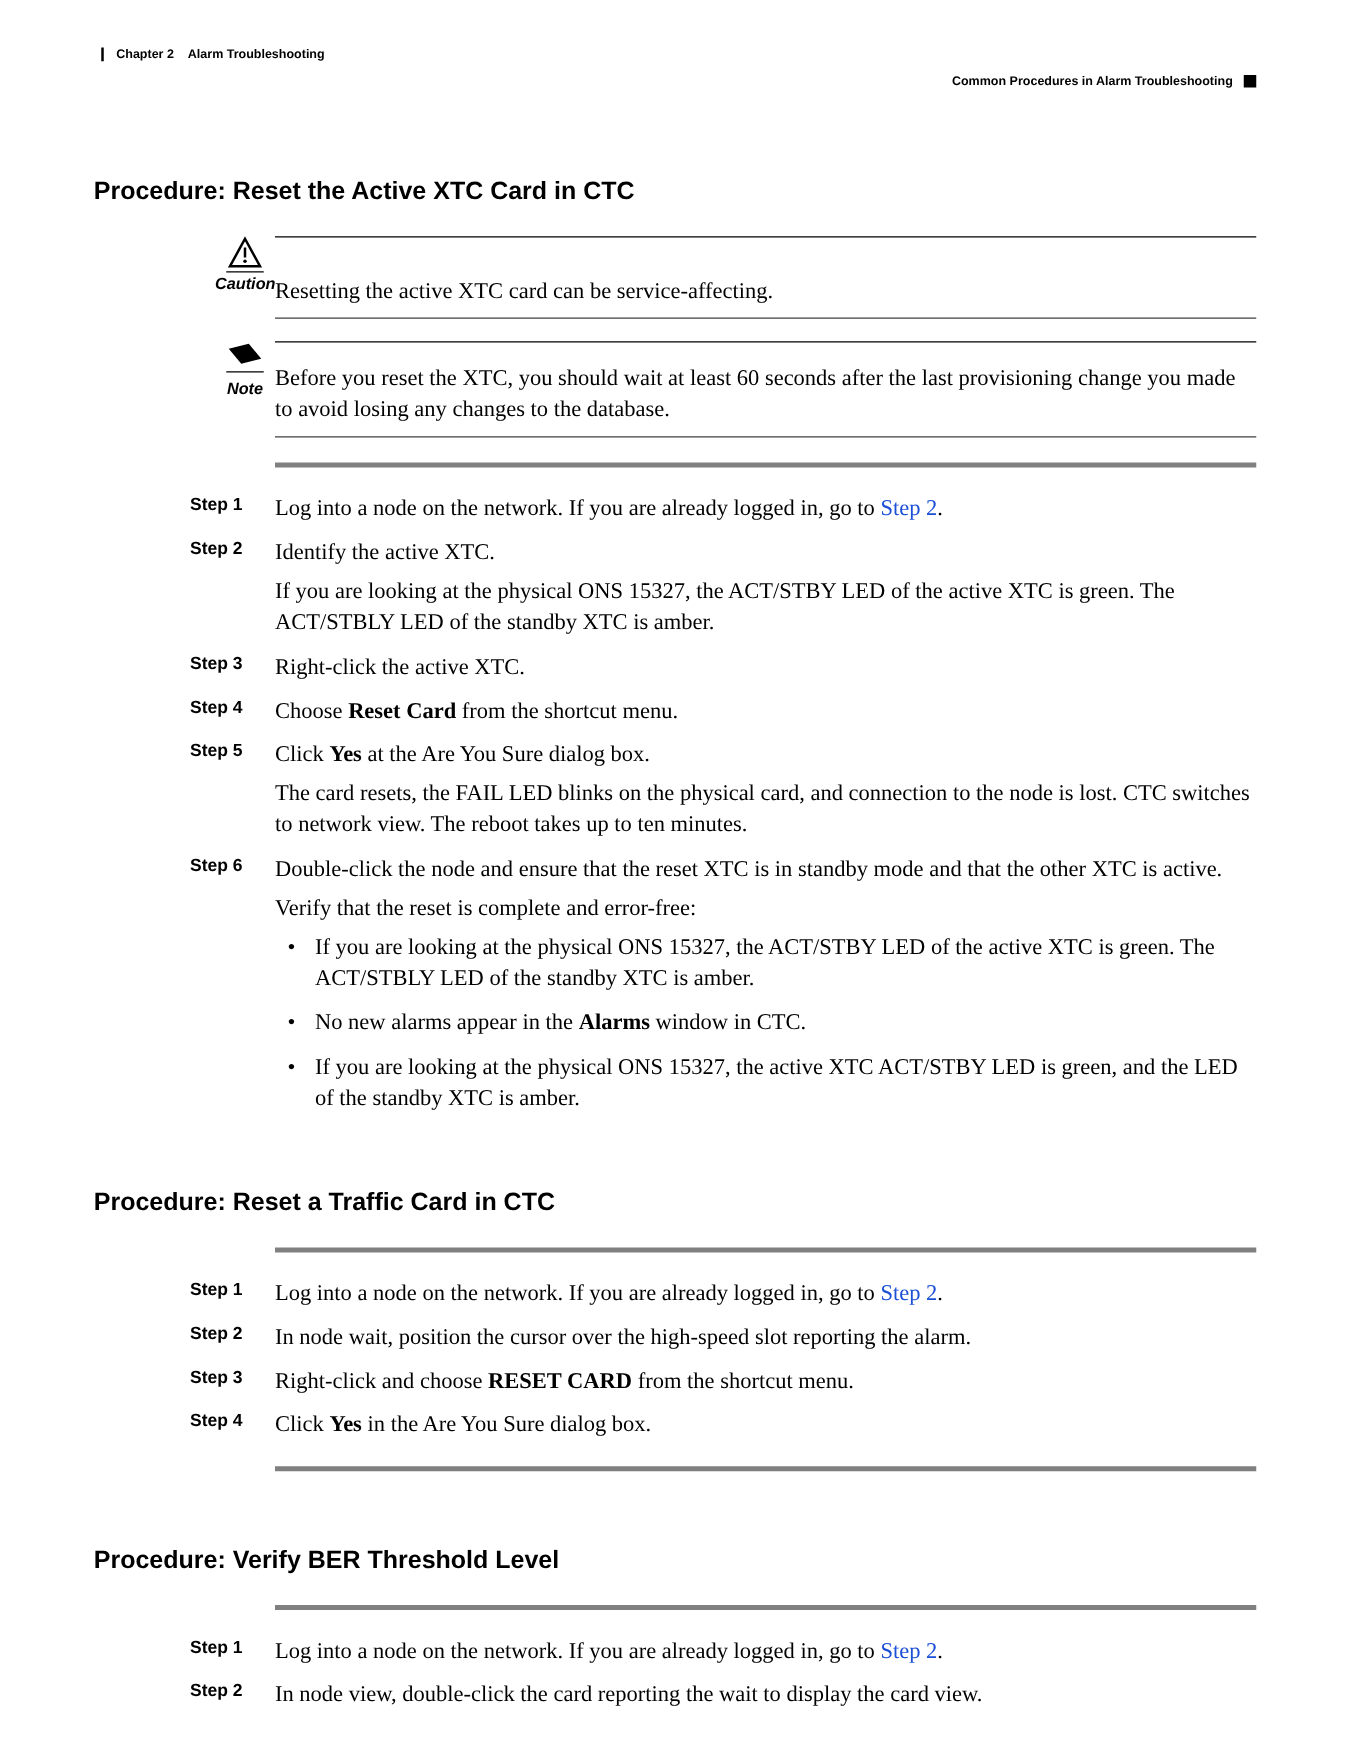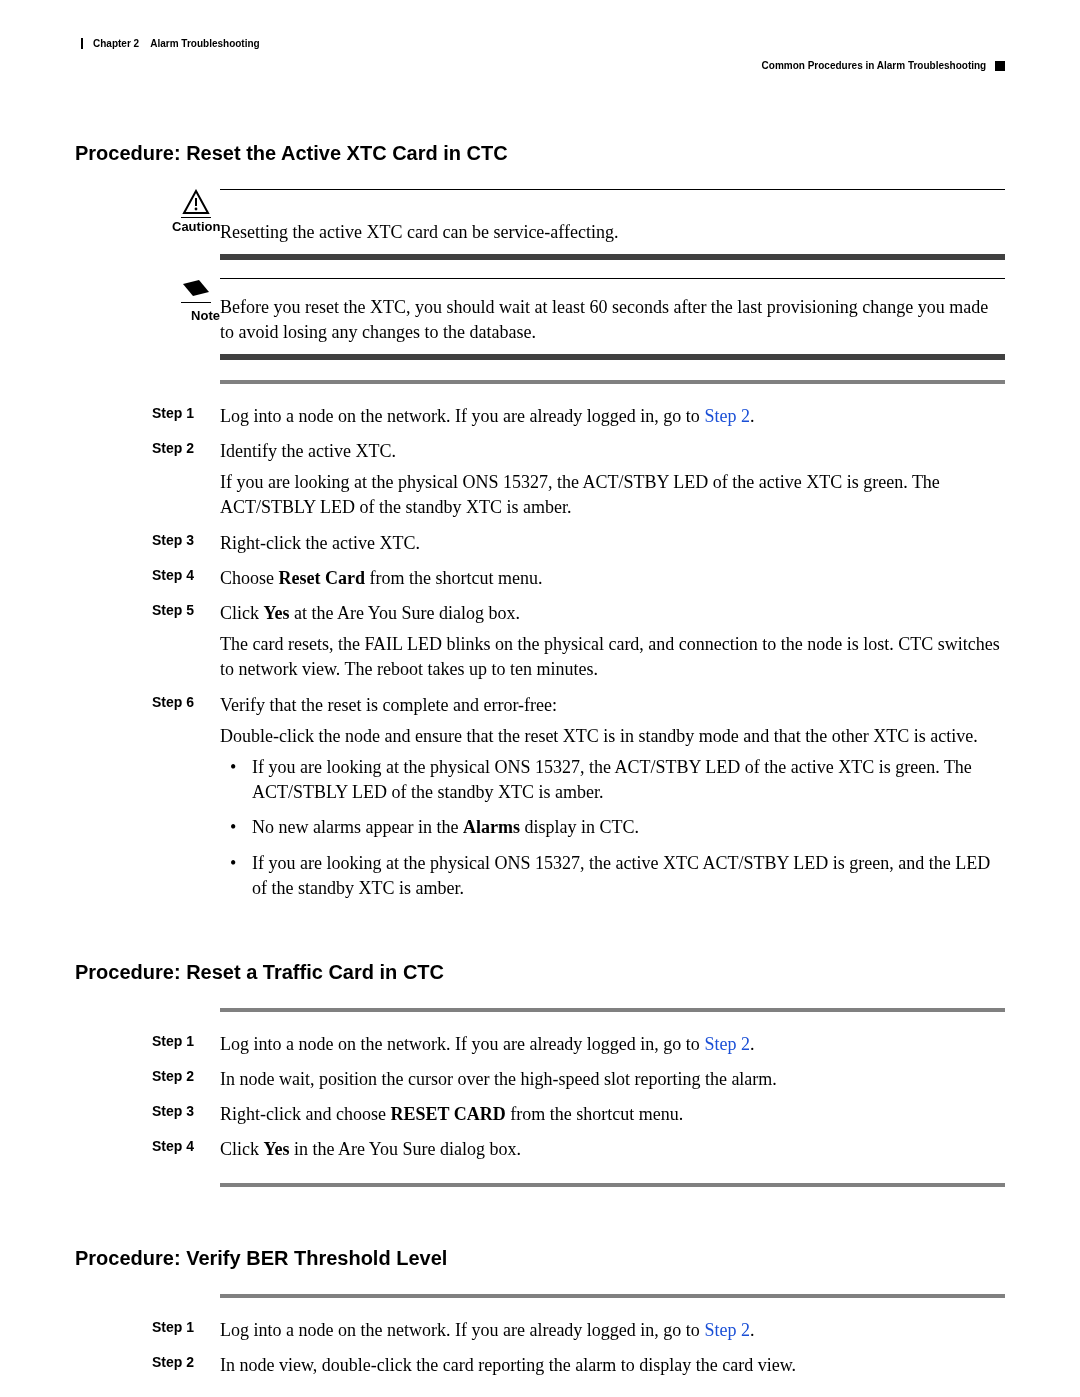--- a/index.html
+++ b/index.html
@@ -68,27 +68,28 @@
     margin: 2px auto 0 auto;
   }
   .callout .label {
     font-family: Arial, Helvetica, sans-serif;
     font-weight: bold;
     font-size: 13px;
     position: absolute;
     left: -48px;
     top: 30px;
     width: 48px;
-    text-align: right;
+    text-align: center;
+    font-style: italic;
   }
   .callout .text {
     font-size: 18px;
     line-height: 1.35;
     border-top: 1px solid #000;
-    border-bottom: 6px solid #404040;
+    border-bottom: 1px solid #404040;
     padding: 8px 0 10px 0;
   }
   hr.thick {
     border: none;
     border-top: 4px solid #808080;
     margin: 20px 0 20px 0;
   }
   .step {
     position: relative;
     margin: 0 0 10px 0;
@@ -201,26 +202,26 @@
     <div class="step">
       <span class="slabel">Step 5</span>
       <p>
         <span>Click </span><span class="b">Yes</span><span> at the Are You Sure dialog box.</span>
       </p>
       <p>The card resets, the FAIL LED blinks on the physical card, and connection to the node is lost. CTC switches to network view. The reboot takes up to ten minutes.</p>
     </div>
 
     <div class="step">
       <span class="slabel">Step 6</span>
+      <p>Double-click the node and ensure that the reset XTC is in standby mode and that the other XTC is active.</p>
       <p>Verify that the reset is complete and error-free:</p>
-      <p>Double-click the node and ensure that the reset XTC is in standby mode and that the other XTC is active.</p>
       <ul class="bullets">
         <li>If you are looking at the physical ONS 15327, the ACT/STBY LED of the active XTC is green. The ACT/STBLY LED of the standby XTC is amber.</li>
         <li>
-          <span>No new alarms appear in the </span><span class="b">Alarms</span><span> display in CTC.</span>
+          <span>No new alarms appear in the </span><span class="b">Alarms</span><span> window in CTC.</span>
         </li>
         <li>If you are looking at the physical ONS 15327, the active XTC ACT/STBY LED is green, and the LED of the standby XTC is amber.</li>
       </ul>
     </div>
   </div>
 
   <h3 class="proc">Procedure: Reset a Traffic Card in CTC</h3>
   <div class="body-col">
     <hr class="thick">
 
@@ -254,18 +255,18 @@
     <hr class="thick">
 
     <div class="step">
       <span class="slabel">Step 1</span>
       <p>
         <span>Log into a node on the network. If you are already logged in, go to </span><span class="link">Step 2</span><span>.</span>
       </p>
     </div>
     <div class="step">
       <span class="slabel">Step 2</span>
-      <p>In node view, double-click the card reporting the alarm to display the card view.</p>
+      <p>In node view, double-click the card reporting the wait to display the card view.</p>
     </div>
 
   </div>
 
 </div>
 
 </body></html>

